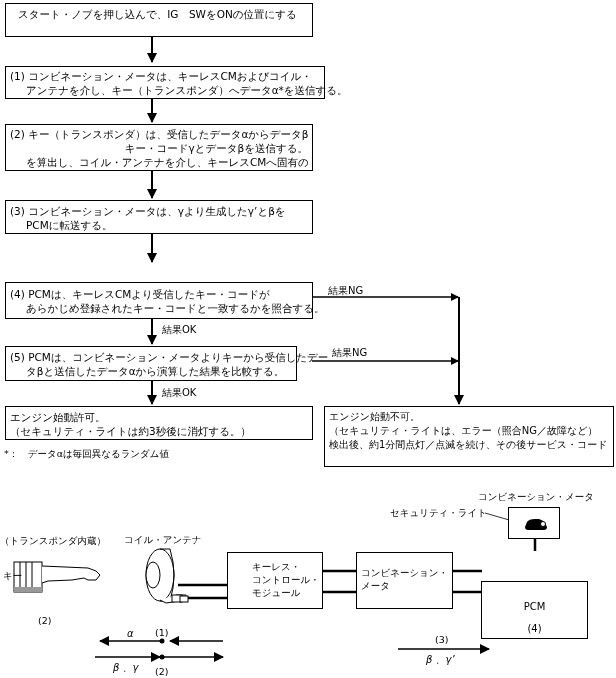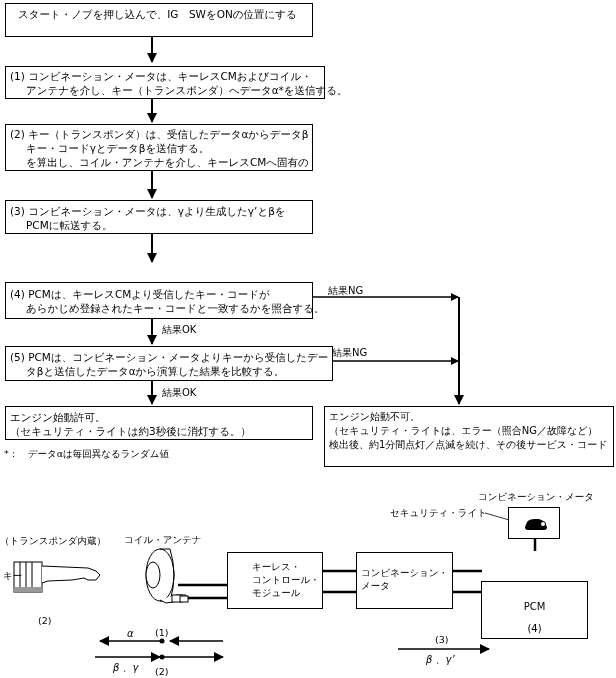--- a/index.html
+++ b/index.html
@@ -76,37 +76,37 @@
 
 <div class="box" style="left:5px;top:3px;width:308px;height:34px;padding-left:12px;">
   <span class="ln">スタート・ノブを押し込んで、IG　SWをONの位置にする</span>
 </div>
 
 <div class="box" style="left:5px;top:66px;width:320px;height:33px;padding-top:2px;">
   <span class="ln">(1) コンビネーション・メータは、キーレスCMおよびコイル・</span>
   <span class="ln ind">アンテナを介し、キー（トランスポンダ）へデータα*を送信する。</span>
 </div>
 
-<div class="box" style="left:5px;top:124px;width:308px;height:47px;padding-top:2px;">
+<div class="box" style="left:5px;top:124px;width:308px;height:47px;padding-top:2px;text-align:right;">
   <span class="ln">(2) キー（トランスポンダ）は、受信したデータαからデータβ</span>
   <span class="ln ind">キー・コードγとデータβを送信する。</span>
   <span class="ln ind">を算出し、コイル・アンテナを介し、キーレスCMへ固有の</span>
 </div>
 
 <div class="box" style="left:5px;top:200px;width:308px;height:34px;padding-top:3px;">
   <span class="ln">(3) コンビネーション・メータは、γより生成したγ’とβを</span>
   <span class="ln ind">PCMに転送する。</span>
 </div>
 
 <div class="box" style="left:5px;top:282px;width:308px;height:37px;padding-top:4px;">
   <span class="ln">(4) PCMは、キーレスCMより受信したキー・コードが</span>
   <span class="ln ind">あらかじめ登録されたキー・コードと一致するかを照合する。</span>
 </div>
 
-<div class="box" style="left:5px;top:346px;width:328px;height:35px;padding-top:3px;">
+<div class="box" style="left:5px;top:346px;width:292px;height:35px;padding-top:3px;">
   <span class="ln">(5) PCMは、コンビネーション・メータよりキーから受信したデー</span>
   <span class="ln ind">タβと送信したデータαから演算した結果を比較する。</span>
 </div>
 
 <div class="box" style="left:5px;top:406px;width:308px;height:34px;padding-top:3px;">
   <span class="ln">エンジン始動許可。</span>
   <span class="ln">（セキュリティ・ライトは約3秒後に消灯する。）</span>
 </div>
 
 <div class="box" style="left:324px;top:406px;width:290px;height:61px;padding-top:3px;font-size:10px;">

